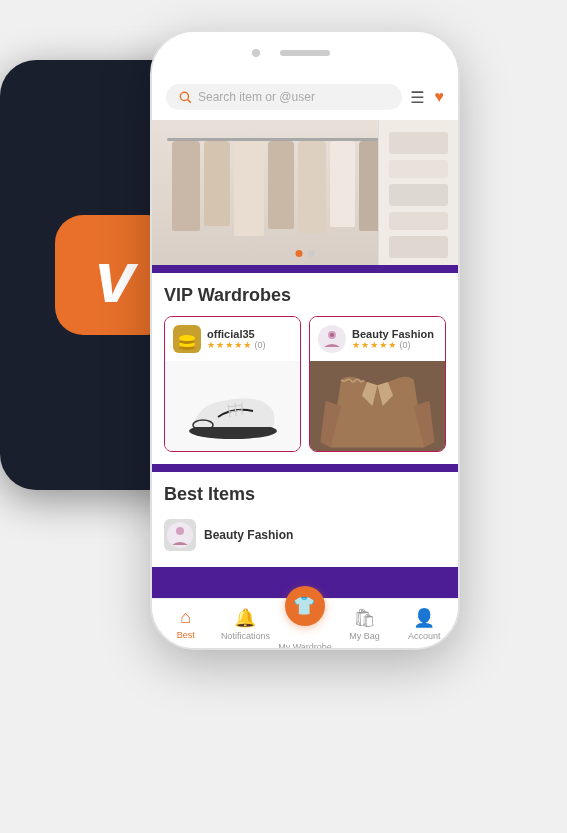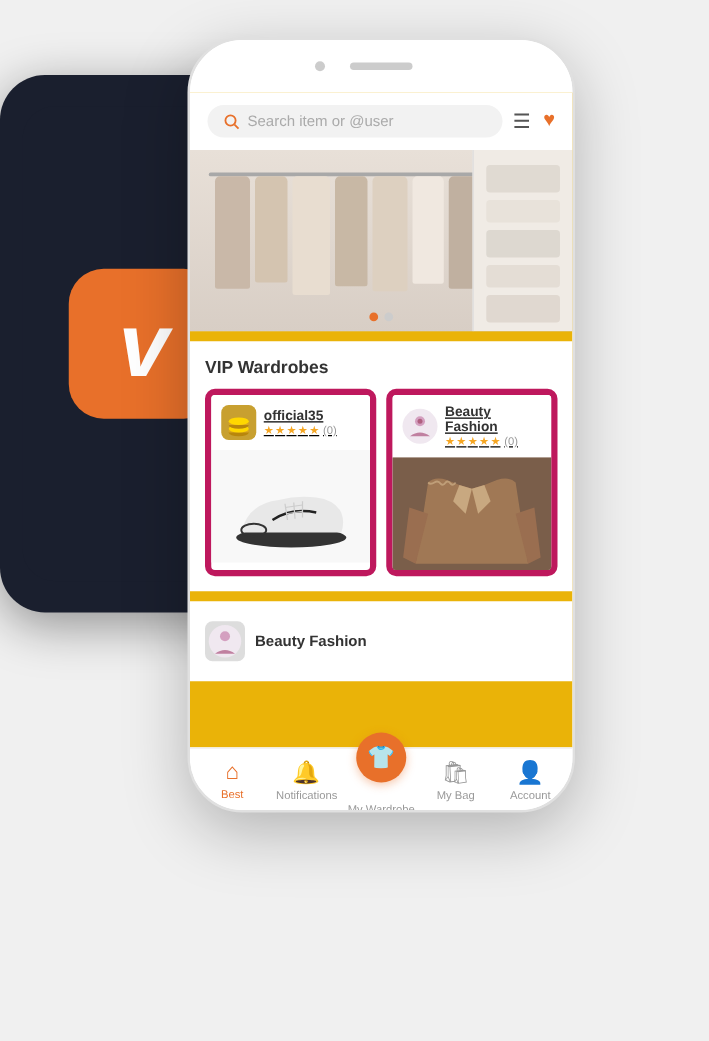--- a/index.html
+++ b/index.html
@@ -88,21 +88,21 @@
       height: 8px;
       background: #ccc;
       border-radius: 50%;
       position: absolute;
       left: 100px;
       top: 17px;
     }
 
     
     .screen {
-      background: #eab308;
+      background: #4c1d95;
       height: calc(100% - 42px - 50px);
       overflow-y: auto;
       overflow-x: hidden;
     }
     .screen::-webkit-scrollbar { display: none; }
 
     
     .search-bar {
       background: white;
       padding: 10px 14px;
@@ -197,37 +197,36 @@
       background: #e8702a;
     }
 
     
     .section {
       background: white;
       margin: 8px 0;
       padding: 12px;
     }
     .section-title {
-      font-size: 14px;
+      font-size: 18px;
       font-weight: 700;
       color: #333;
       margin-bottom: 10px;
     }
 
     
     .vip-grid {
       display: grid;
       grid-template-columns: 1fr 1fr;
       gap: 8px;
     }
     .vip-card {
-      border: 5px solid #be185d;
+      border: 1px solid #be185d;
       border-radius: 8px;
       overflow: hidden;
-      text-decoration: underline;
     }
     .vip-card-header {
       padding: 8px;
       display: flex;
       align-items: center;
       gap: 6px;
       background: white;
     }
     .vip-info {
       flex: 1;
@@ -533,20 +532,21 @@
 
               <path d="M110 85 L120 80 L115 40 L100 45Z" fill="#9a6e50"></path>
             </svg>
           </div>
         </div>
 
       </div>
     </div>
 
     <div class="section">
+      <div class="section-title">Best Items</div>
       <div class="best-items-list">
 
         <div class="best-item-row">
           <div class="best-item-avatar">
             <svg width="28" height="28" viewBox="0 0 28 28">
               <circle cx="14" cy="14" r="13" fill="#f0e8f0"></circle>
               <circle cx="14" cy="10" r="4" fill="#d4a0c0"></circle>
               <path d="M6 24 Q14 18 22 24" fill="#c080a0"></path>
             </svg>
           </div>

